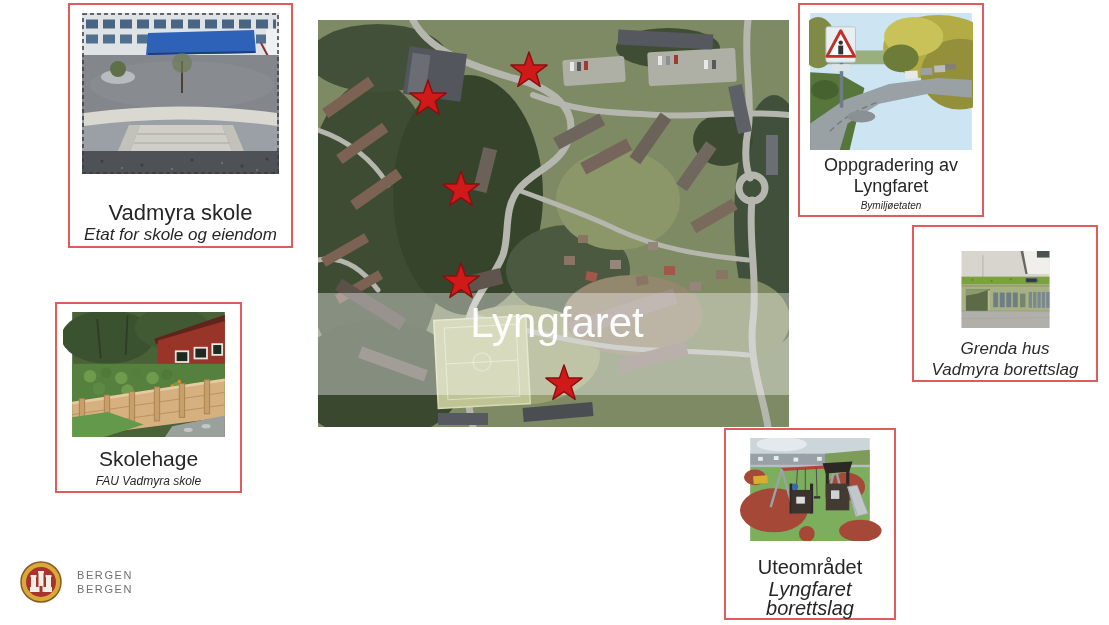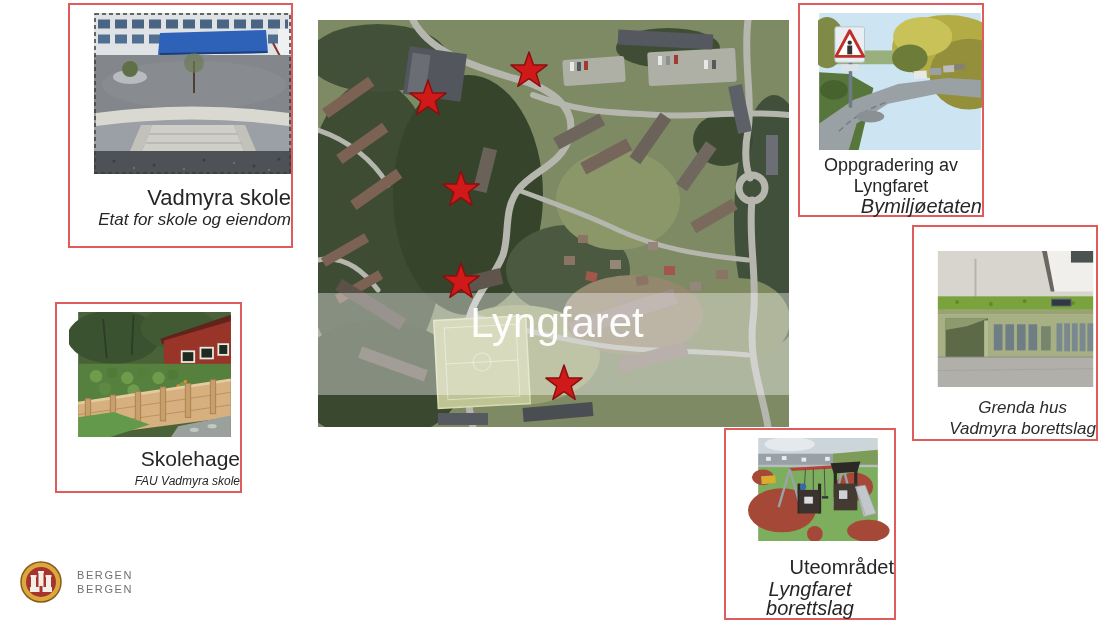--- a/index.html
+++ b/index.html
@@ -3,37 +3,37 @@
 <meta charset="utf-8">
 <title>Lyngfaret prosjektoversikt</title>
 <style>
   html,body{margin:0;padding:0;background:#ffffff;}
   .slide{
     position:relative;width:1109px;height:625px;background:#ffffff;overflow:hidden;
     font-family:"Liberation Sans", sans-serif;color:#2b2b2b;
   }
   .card{
     position:absolute;background:#ffffff;border:2px solid #e05c5c;box-sizing:border-box;
-    display:flex;flex-direction:column;align-items:flex-end;text-align:center;
+    display:flex;flex-direction:column;align-items:center;text-align:center;
   }
   .card .photo{display:block;}
   .card-title{font-size:22px;line-height:25px;color:#262626;}
   .card-sub{font-style:italic;font-size:17px;line-height:20px;color:#262626;}
   #card-vadmyra{left:68px;top:3px;width:225px;height:245px;}
   #card-vadmyra .photo{margin-top:8px;}
-  #card-vadmyra .card-title{margin-top:11px;}
+  #card-vadmyra .card-title{margin-top:26px;}
   #card-skolehage{left:55px;top:302px;width:187px;height:191px;}
   #card-skolehage .photo{margin-top:8px;}
   #card-skolehage .card-title{margin-top:9px;font-size:21px;}
   #card-skolehage .card-sub{font-size:12px;}
   #card-oppgradering{left:798px;top:3px;width:186px;height:214px;}
   #card-oppgradering .photo{margin-top:8px;}
   #card-oppgradering .card-title{margin-top:5px;font-size:18px;line-height:21px;padding:0 8px;}
-  #card-oppgradering .card-sub{font-size:20px;line-height:18px;}
-  #card-grenda{left:912px;top:225px;width:186px;height:216px;}
+  #card-oppgradering .card-sub{font-size:10px;line-height:18px;}
+  #card-grenda{left:912px;top:225px;width:186px;height:157px;}
   #card-grenda .photo{margin-top:24px;}
   #card-grenda .card-caption{margin-top:10px;font-style:italic;font-size:17px;line-height:21px;}
   #card-uteomradet{left:724px;top:428px;width:172px;height:192px;}
   #card-uteomradet .photo{margin-top:8px;}
   #card-uteomradet .card-title{margin-top:14px;font-size:20px;}
   #card-uteomradet .card-sub{font-size:20px;line-height:19px;}
   #aerial-map{position:absolute;left:318px;top:20px;width:471px;height:407px;border-radius:18px;}
   #logo{position:absolute;left:20px;top:561px;display:flex;align-items:center;}
   #logo .logo-text{margin-left:15px;font-size:11px;letter-spacing:1.6px;color:#6f6f6f;line-height:14px;}
 </style>

